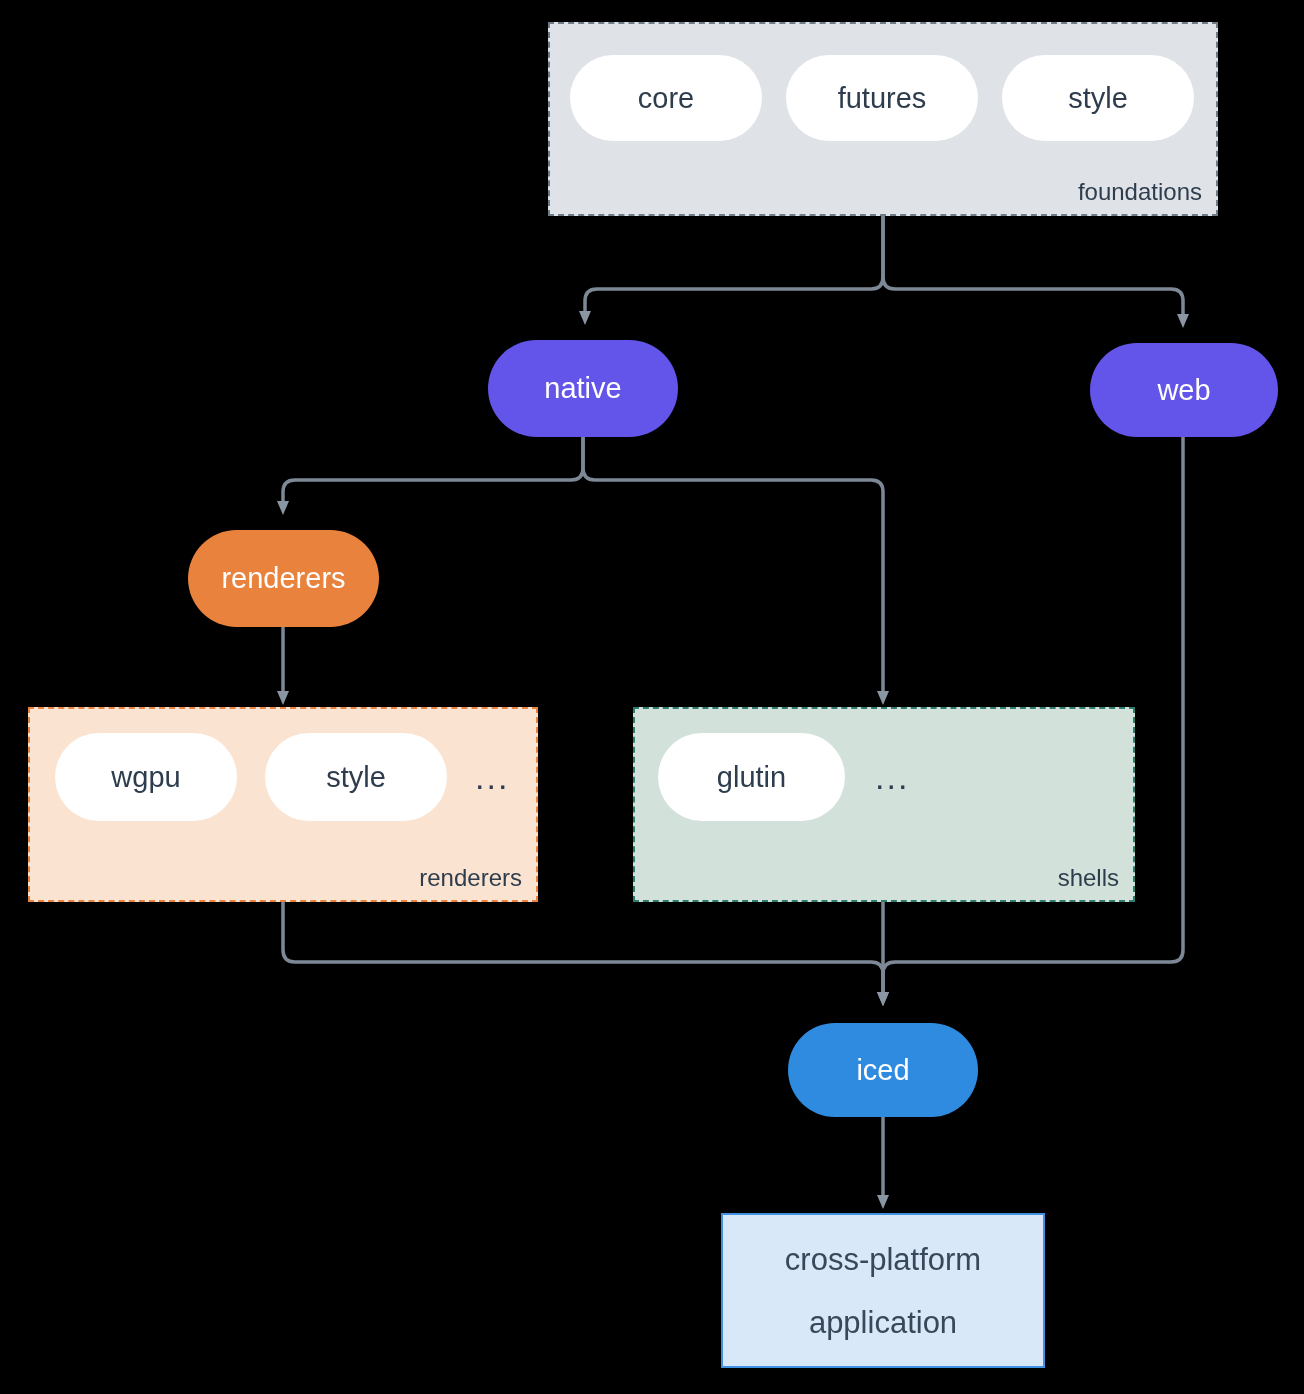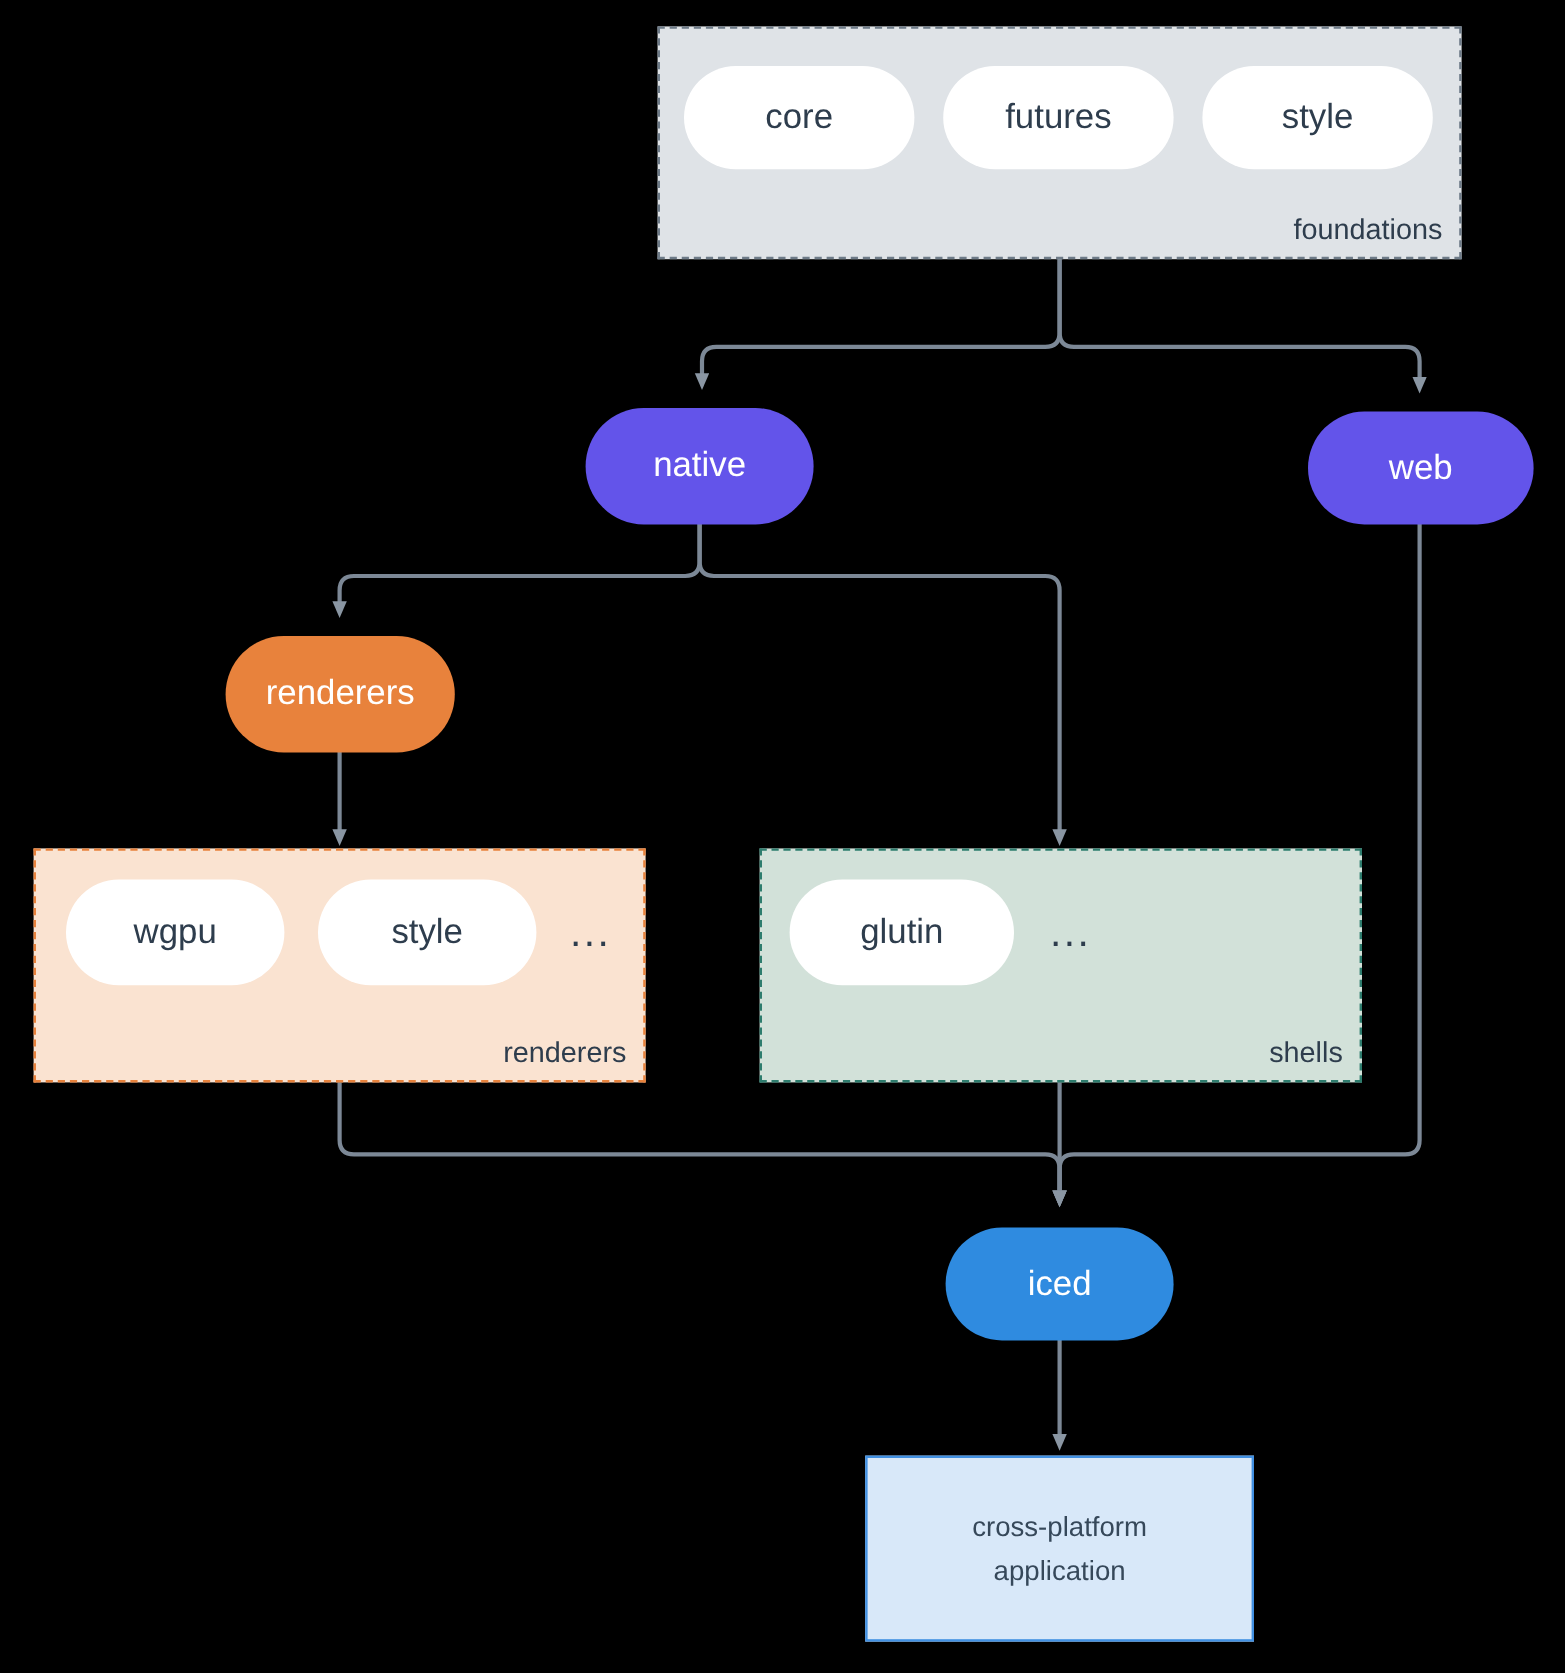--- a/index.html
+++ b/index.html
@@ -98,22 +98,22 @@
     z-index: 3;
     left: 721px; top: 1213px; width: 324px; height: 155px;
     box-sizing: border-box;
     background: #D8E8F9;
     border: 2px solid #4190E2;
     display: flex;
     align-items: center;
     justify-content: center;
     text-align: center;
     color: #36485A;
-    font-size: 23px;
-    line-height: 37px;
+    font-size: 31px;
+    line-height: 63px;
     padding: 0 40px;
   }
 </style>
 </head>
 <body>
 
 <div class="canvas">
 
   <svg class="edges" width="1304" height="1394" viewBox="0 0 1304 1394">
     <defs>

